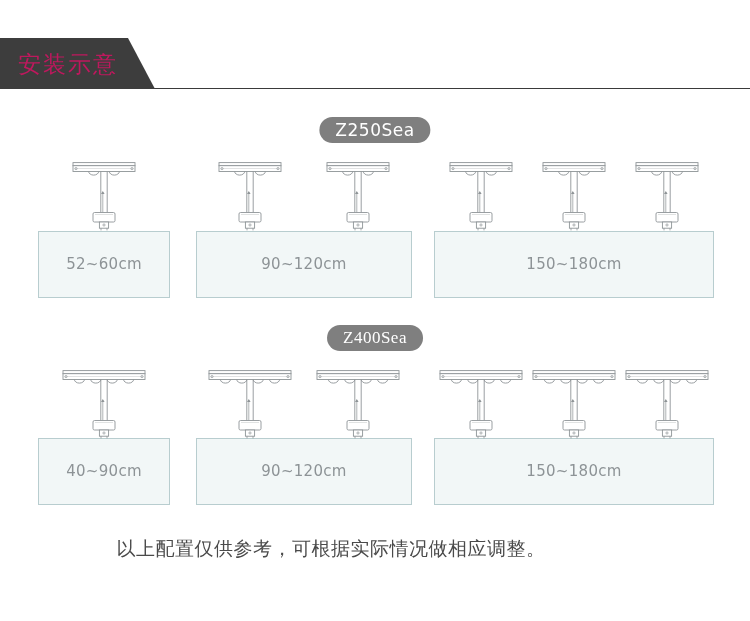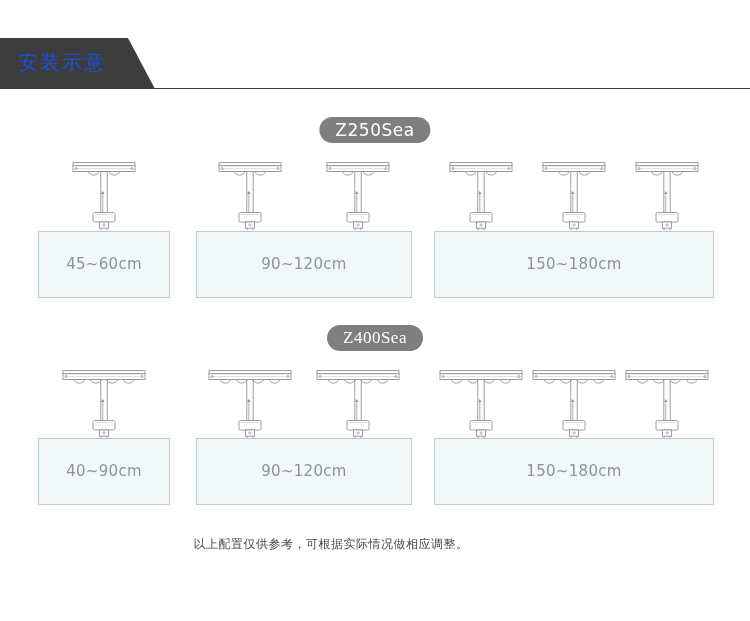--- a/index.html
+++ b/index.html
@@ -15,21 +15,21 @@
   
   .banner-wrap{position:absolute;left:0;top:38px;width:750px;height:52px;}
   .banner-rule{position:absolute;left:0;top:50px;width:750px;height:1px;background:#3a3a3a;}
   .banner-shape{
     position:absolute;left:0;top:0;width:170px;height:51px;
     background:#3d3d3d;
     clip-path:polygon(0 0, 128px 0, 155px 51px, 0 51px);
   }
   .banner-text{
     position:absolute;left:18px;top:11px;
-    color:#1d4ed8;font-size:20px;letter-spacing:2px;
+    color:#be185d;font-size:23px;letter-spacing:2px;
     font-family:"DejaVu Sans","Liberation Sans",sans-serif;
     white-space:nowrap;
   }
 
   
   .pill{
     position:absolute;
     height:26px;line-height:26px;
     background:#7f7f7f;color:#ffffff;
     border-radius:13px;
@@ -60,38 +60,38 @@
 
   
   .fixture{position:absolute;}
   .fixture svg{display:block;overflow:visible;}
 
   
   .footnote{
     position:absolute;left:0;top:536px;width:662px;
     text-align:center;
     color:#4a4a4a;
-    font-size:12px;
+    font-size:19px;
     letter-spacing:.5px;
     font-family:"DejaVu Sans","Liberation Sans",sans-serif;
   }
 </style>
 </head>
 <body>
 
 <div class="banner-wrap">
   <div class="banner-rule"></div>
   <div class="banner-shape"></div>
   <div class="banner-text">安装示意</div>
 </div>
 
 <div id="diagram-root">
     <div class="pill" style="top: 117px; left: 50%; transform: translateX(-50%);">Z250Sea</div>
     <div class="tank" style="left: 38px; top: 231px; width: 132px; height: 67px;"></div>
-    <div class="tank-label" style="left: 38px; width: 132px; top: 254.5px;">45~60cm</div>
+    <div class="tank-label" style="left: 38px; width: 132px; top: 254.5px;">52~60cm</div>
     <div class="fixture" style="left: 65px; top: 162px;">
   <svg width="78" height="72" viewBox="0 0 78 72">
 
     <rect x="8" y="0.6" width="62" height="3.1" fill="#fdfdfd" stroke="#8e9497" stroke-width="0.9"></rect>
 
     <rect x="8" y="3.7" width="62" height="5.8" fill="#ffffff" stroke="#8e9497" stroke-width="0.9"></rect>
     <line x1="9.5" y1="6.4" x2="68.5" y2="6.4" stroke="#8e9497" stroke-width="0.5" opacity="0.6"></line>
 
     <circle cx="11" cy="6.6" r="1.1" fill="none" stroke="#8e9497" stroke-width="0.7"></circle>
     <circle cx="67" cy="6.6" r="1.1" fill="none" stroke="#8e9497" stroke-width="0.7"></circle>

